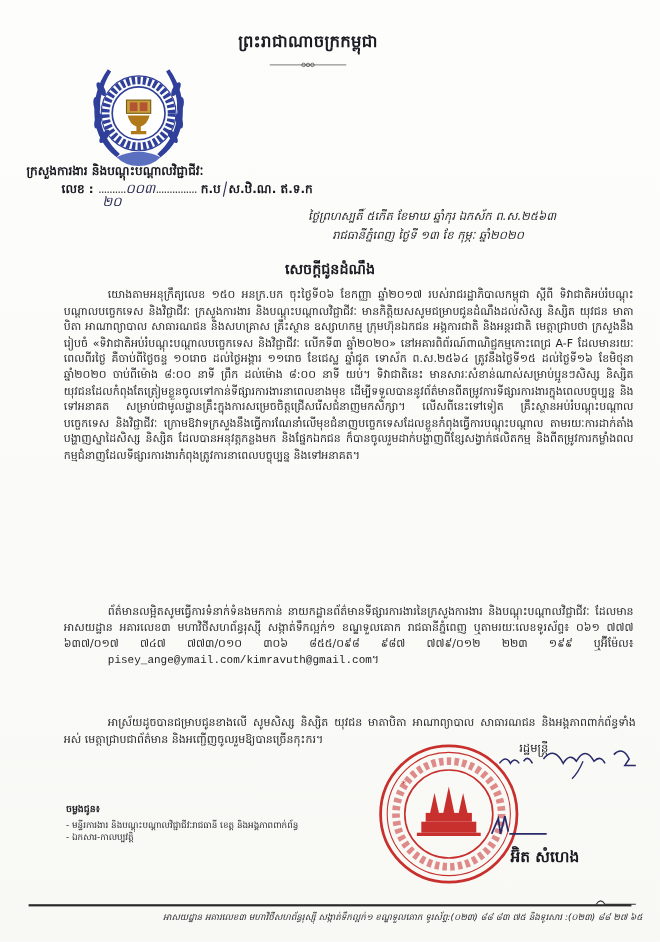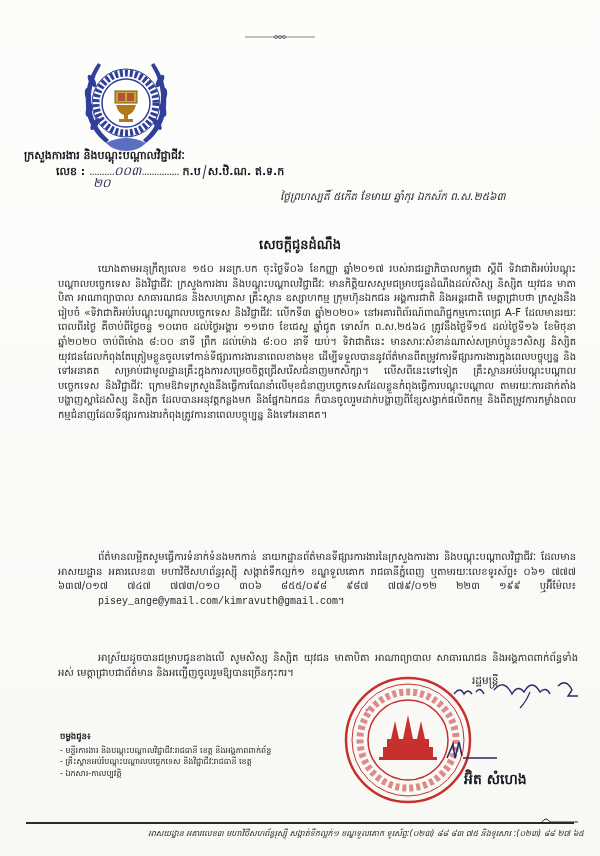--- a/index.html
+++ b/index.html
@@ -83,37 +83,39 @@
 
     <rect x="37" y="36" width="22" height="12" fill="#c9a23a" stroke="#7a5a10" stroke-width="1"></rect>
     <rect x="40" y="38" width="7" height="8" fill="#a33" opacity="0.7"></rect>
     <rect x="49" y="38" width="7" height="8" fill="#a33" opacity="0.7"></rect>
     <path d="M38 50 h20 q-2 8 -8 10 v4 h5 v3 h-14 v-3 h5 v-4 q-6 -2 -8 -10z" fill="#b07a1a"></path>
 
     <path d="M28 88 q20 -10 40 0 q-8 8 -20 8 q-12 0 -20 -8z" fill="#5b6fc0"></path>
   </svg>
 
   <div class="motto">
+    <div class="kingdom">ព្រះរាជាណាចក្រកម្ពុជា</div>
     <svg class="ornament" viewBox="0 0 70 6">
       <line x1="0" y1="3" x2="70" y2="3" stroke="#333" stroke-width="0.6"></line>
       <circle cx="31" cy="3" r="1.6" fill="none" stroke="#333" stroke-width="0.6"></circle>
       <circle cx="35" cy="3" r="1.6" fill="none" stroke="#333" stroke-width="0.6"></circle>
       <circle cx="39" cy="3" r="1.6" fill="none" stroke="#333" stroke-width="0.6"></circle>
     </svg>
   </div>
 
   <div class="ministry">ក្រសួងការងារ និងបណ្តុះបណ្តាលវិជ្ជាជីវៈ</div>
   <div class="refno">
     <span>លេខ :</span>
     <span class="dots">..........</span><span class="hand">០០៣</span><span class="dots">...............</span>
     <span>ក.ប</span><span class="slash"></span><span>ស.ឋិ.ណ. ឥ.ទ.ក</span>
   </div>
   <div class="refhand2">២០</div>
 
   <div class="date">ថ្ងៃព្រហស្បតិ៍ ៥កើត ខែមាឃ ឆ្នាំកុរ ឯកស័ក ព.ស.២៥៦៣</div>
+  <div class="date2">រាជធានីភ្នំពេញ ថ្ងៃទី ១៣ ខែ កុម្ភៈ ឆ្នាំ២០២០</div>
 
   <div class="title">សេចក្តីជូនដំណឹង</div>
 
   <div class="body p1">យោងតាមអនុក្រឹត្យលេខ ១៥០ អនក្រ.បក ចុះថ្ងៃទី០៦ ខែកញ្ញា ឆ្នាំ២០១៧ របស់រាជរដ្ឋាភិបាលកម្ពុជា ស្តីពី ទិវាជាតិអប់រំបណ្តុះបណ្តាលបច្ចេកទេស និងវិជ្ជាជីវៈ ក្រសួងការងារ និងបណ្តុះបណ្តាលវិជ្ជាជីវៈ មានកិត្តិយសសូមជម្រាបជូនដំណឹងដល់សិស្ស និស្សិត យុវជន មាតាបិតា អាណាព្យាបាល សាធារណជន និងសហគ្រាស គ្រឹះស្ថាន ឧស្សាហកម្ម ក្រុមហ៊ុនឯកជន អង្គការជាតិ និងអន្តរជាតិ មេត្តាជ្រាបថា ក្រសួងនឹងរៀបចំ «ទិវាជាតិអប់រំបណ្តុះបណ្តាលបច្ចេកទេស និងវិជ្ជាជីវៈ លើកទី៣ ឆ្នាំ២០២០» នៅអគារពិព័រណ៍ពាណិជ្ជកម្មកោះពេជ្រ A-F ដែលមានរយៈពេលពីរថ្ងៃ គឺចាប់ពីថ្ងៃចន្ទ ១០រោច ដល់ថ្ងៃអង្គារ ១១រោច ខែជេស្ឋ ឆ្នាំជូត ទោស័ក ព.ស.២៥៦៤ ត្រូវនឹងថ្ងៃទី១៥ ដល់ថ្ងៃទី១៦ ខែមិថុនា ឆ្នាំ២០២០ ចាប់ពីម៉ោង ៨:០០ នាទី ព្រឹក ដល់ម៉ោង ៨:០០ នាទី យប់។ ទិវាជាតិនេះ មានសារៈសំខាន់ណាស់សម្រាប់ប្អូនៗសិស្ស និស្សិត យុវជនដែលកំពុងតែត្រៀមខ្លួនចូលទៅកាន់ទីផ្សារការងារនាពេលខាងមុខ ដើម្បីទទួលបាននូវព័ត៌មានពីតម្រូវការទីផ្សារការងារក្នុងពេលបច្ចុប្បន្ន និងទៅអនាគត សម្រាប់ជាមូលដ្ឋានគ្រឹះក្នុងការសម្រេចចិត្តជ្រើសរើសជំនាញមកសិក្សា។ លើសពីនេះទៅទៀត គ្រឹះស្ថានអប់រំបណ្តុះបណ្តាលបច្ចេកទេស និងវិជ្ជាជីវៈ ក្រោមឱវាទក្រសួងនឹងធ្វើការណែនាំលើមុខជំនាញបច្ចេកទេសដែលខ្លួនកំពុងធ្វើការបណ្តុះបណ្តាល តាមរយៈការដាក់តាំងបង្ហាញស្នាដៃសិស្ស និស្សិត ដែលបានអនុវត្តកន្លងមក និងផ្នែកឯកជន ក៏បានចូលរួមដាក់បង្ហាញពីខ្សែសង្វាក់ផលិតកម្ម និងពីតម្រូវការកម្លាំងពលកម្មជំនាញដែលទីផ្សារការងារកំពុងត្រូវការនាពេលបច្ចុប្បន្ន និងទៅអនាគត។</div>
   <div class="body p2">
     <span>ព័ត៌មានលម្អិតសូមធ្វើការទំនាក់ទំនងមកកាន់ នាយកដ្ឋានព័ត៌មានទីផ្សារការងារនៃក្រសួងការងារ និងបណ្តុះបណ្តាលវិជ្ជាជីវៈ ដែលមានអាសយដ្ឋាន អគារលេខ៣ មហាវិថីសហព័ន្ធរុស្ស៊ី សង្កាត់ទឹកល្អក់១ ខណ្ឌទួលគោក រាជធានីភ្នំពេញ ឬតាមរយៈលេខទូរស័ព្ទ៖ ០៦១ ៧៧៧ ៦៣៧/០១៧ ៧៤៧ ៧៧៣/០១០ ៣០៦ ៨៥៥/០៩៨ ៩៨៧ ៧៧៩/០១២ ២២៣ ១៩៩ ឬអ៊ីម៉ែល៖ </span><span class="email">pisey_ange@ymail.com/kimravuth@gmail.com</span><span>។</span>
   </div>
   <div class="body p3">អាស្រ័យដូចបានជម្រាបជូនខាងលើ សូមសិស្ស និស្សិត យុវជន មាតាបិតា អាណាព្យាបាល សាធារណជន និងអង្គភាពពាក់ព័ន្ធទាំងអស់ មេត្តាជ្រាបជាព័ត៌មាន និងអញ្ជើញចូលរួមឱ្យបានច្រើនកុះករ។</div>
 
   <svg class="stamp" viewBox="0 0 130 130">
@@ -138,21 +140,20 @@
   </svg>
   <div class="sig-title">រដ្ឋមន្ត្រី</div>
   <svg class="sig-ink2" viewBox="0 0 60 26">
     <path d="M2 20 l6 -14 l2 14 l4 -16 l3 14 M18 20 h34" fill="none" stroke="#2a2a6a" stroke-width="1.6"></path>
   </svg>
   <div class="sig-name">អ៊ិត សំហេង</div>
 
   <div class="cc">
     <div class="cc-head">ចម្លងជូន៖</div>
     <div class="cc-item">- មន្ទីរការងារ និងបណ្តុះបណ្តាលវិជ្ជាជីវៈរាជធានី ខេត្ត និងអង្គភាពពាក់ព័ន្ធ</div>
-    <div class="cc-item">- គ្រឹះស្ថានអប់រំបណ្តុះបណ្តាលបច្ចេកទេស និងវិជ្ជាជីវៈរាជធានី ខេត្ត</div>
     <div class="cc-item">- ឯកសារ-កាលប្បវត្តិ</div>
   </div>
 
   <svg class="footer-mark" viewBox="0 0 40 12">
     <path d="M2 10 q4 -6 8 0 h28" fill="none" stroke="#333" stroke-width="1"></path>
   </svg>
   <div class="footer-rule"></div>
   <div class="footer">អាសយដ្ឋាន អគារលេខ៣ មហាវិថីសហព័ន្ធរុស្ស៊ី សង្កាត់ទឹកល្អក់១ ខណ្ឌទួលគោក ទូរស័ព្ទ:(០២៣) ៨៨ ៨៣ ៧៥ និងទូរសារ :(០២៣) ៨៨ ២៧ ៦៥</div>
 </div>
 

